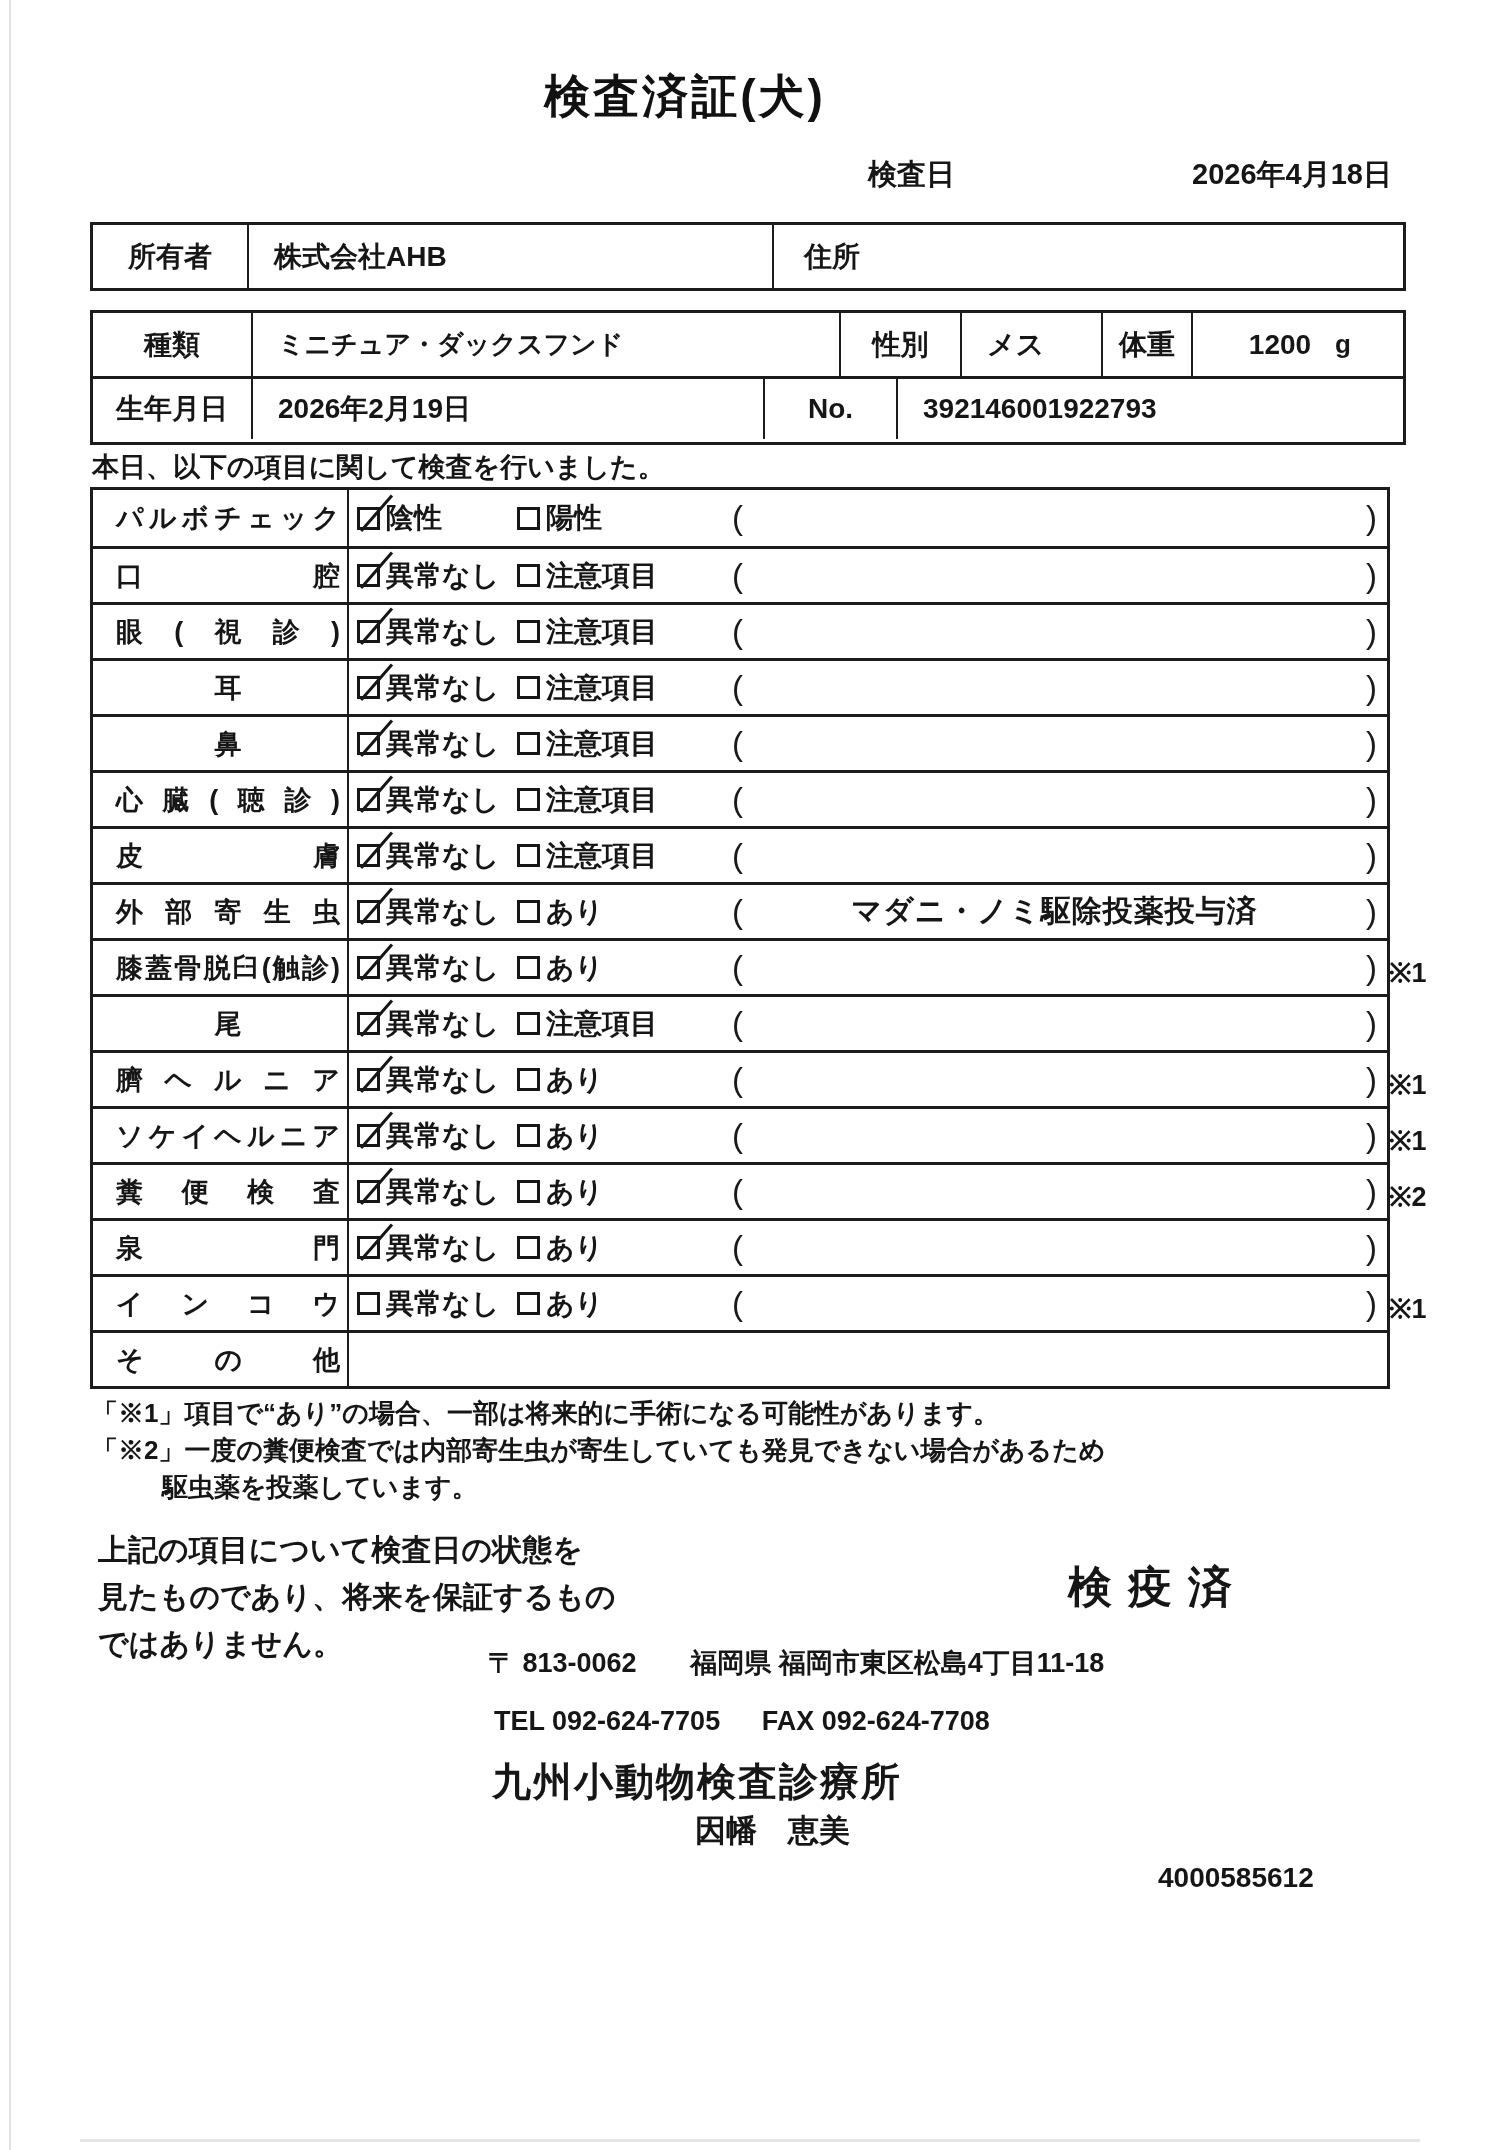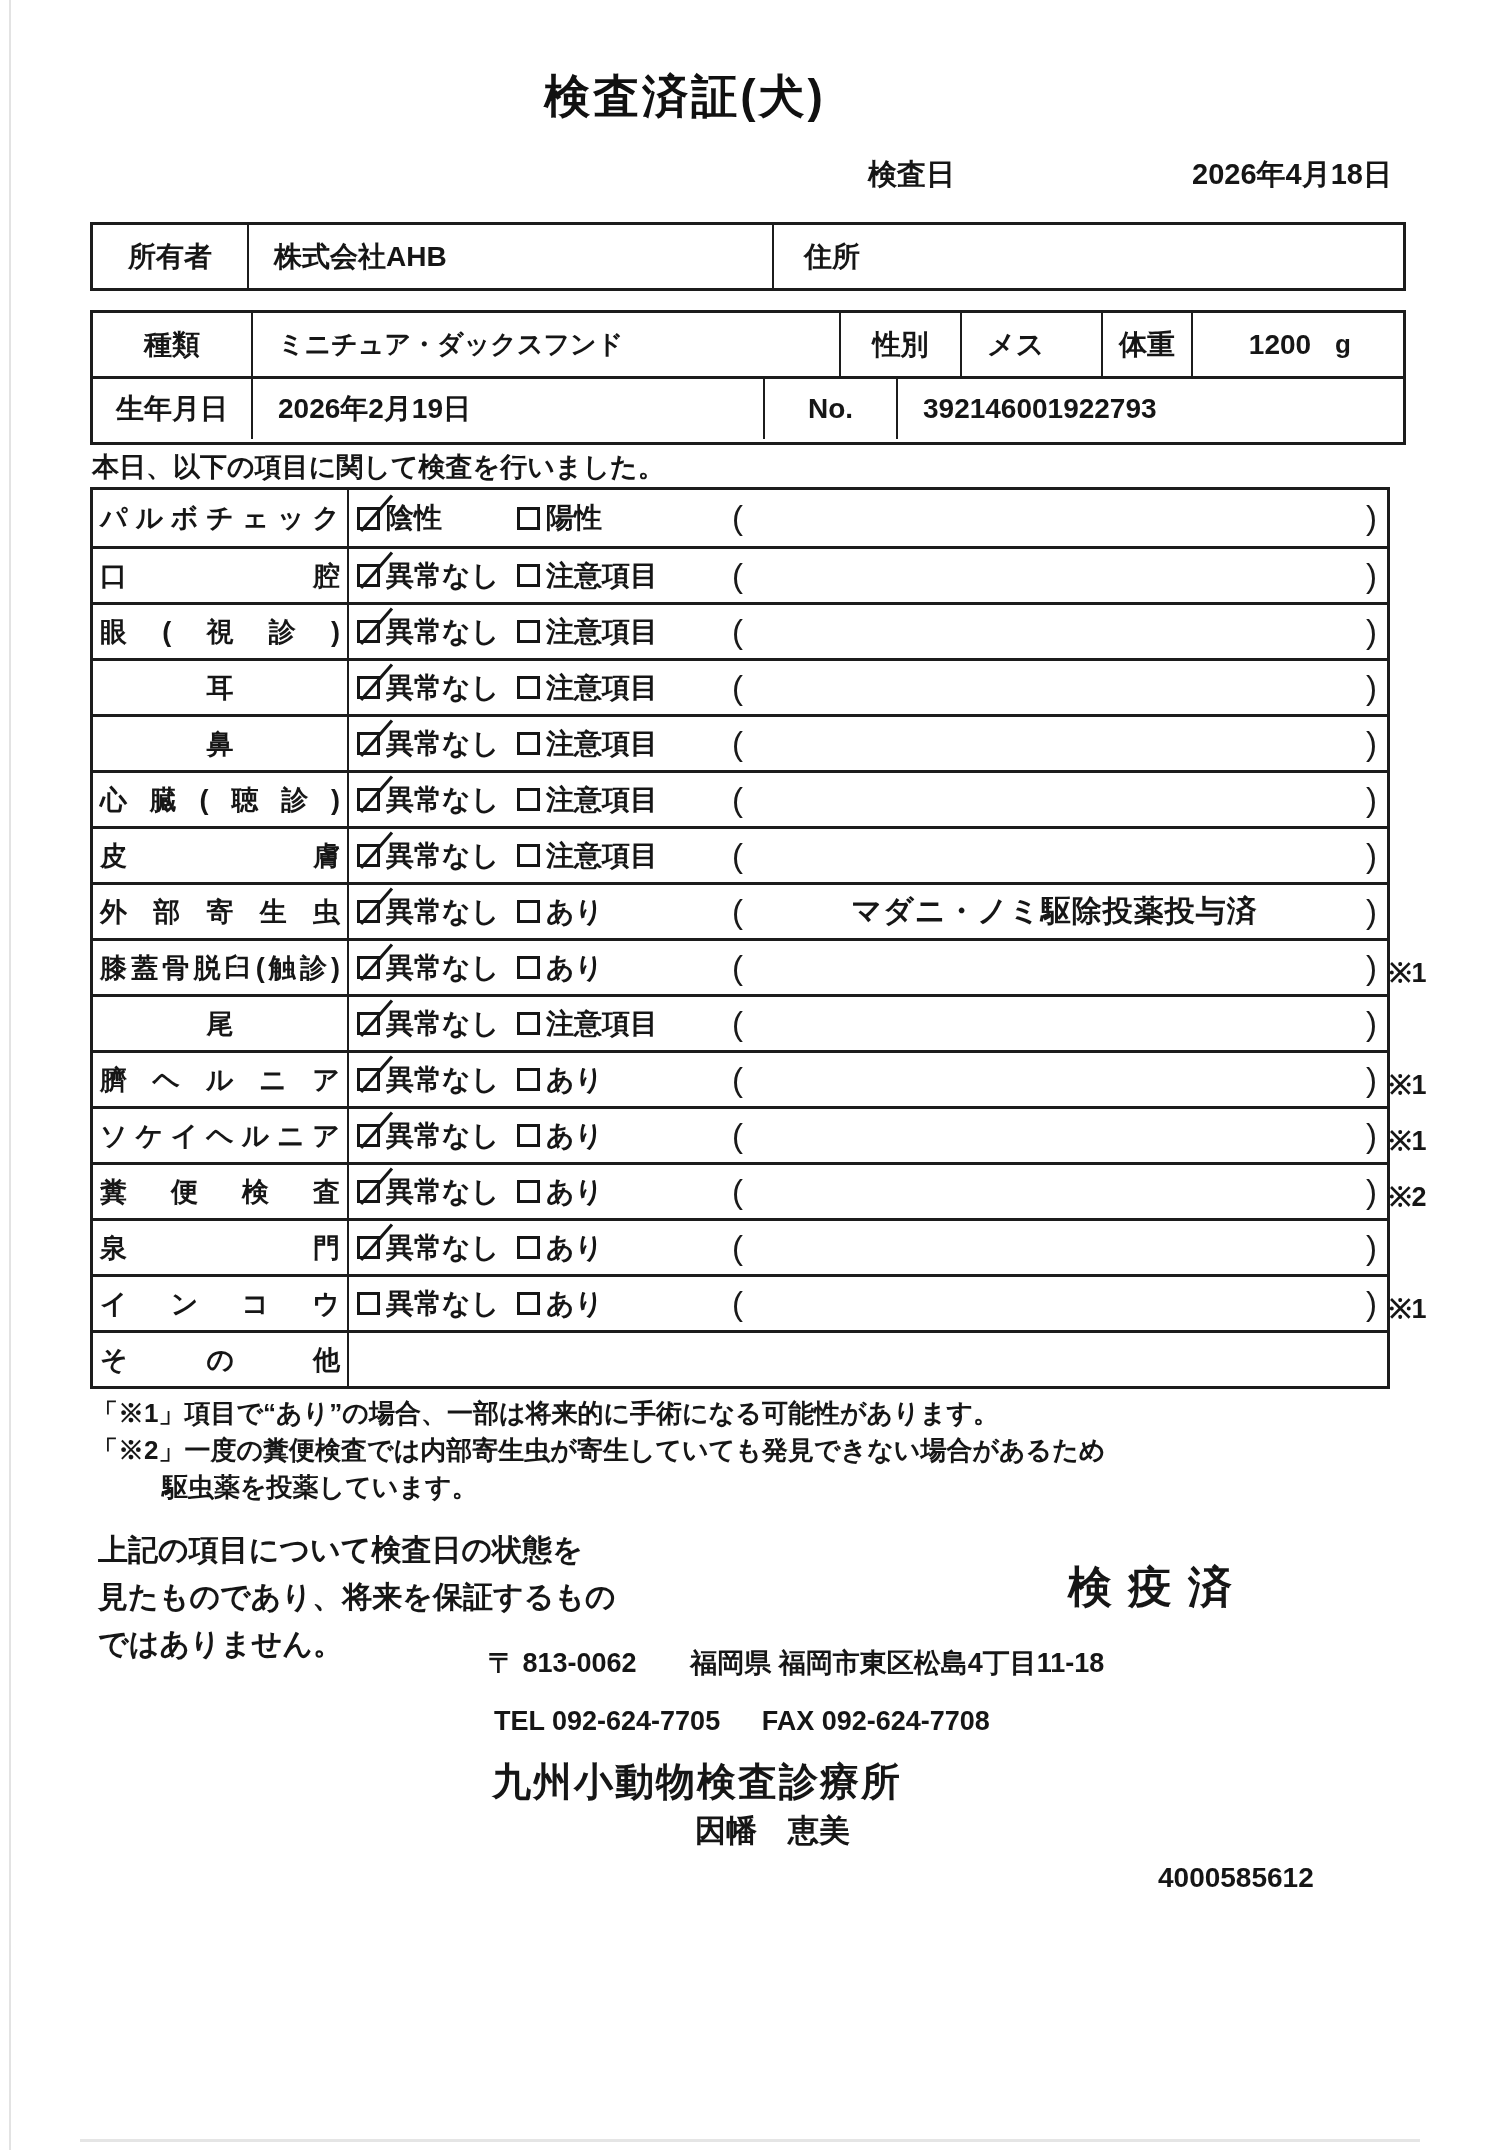--- a/index.html
+++ b/index.html
@@ -42,21 +42,21 @@
     border:3px solid #1c1c1c; box-sizing:border-box;
   }
   .exam-row { position:relative; display:flex; height:56px; box-sizing:border-box; align-items:stretch; }
   .exam-row + .exam-row { border-top:3px solid #1c1c1c; }
   .c-item {
     width:256px; box-sizing:border-box; border-right:2px solid #1c1c1c;
     display:flex; align-items:center; padding:0 7px;
   }
   .item-label {
     display:block; width:100%; font-size:27px; font-weight:700;
-    text-align:justify; text-align-last:justify; text-justify:inter-character;
+    text-align:justify; text-align-last:justify; text-justify:inter-character;margin-left:16px;
   }
   .item-label.single { text-align:center; text-align-last:center; }
   .c-content { flex:1; display:flex; align-items:center; padding-left:8px; box-sizing:border-box; }
   .opt { display:flex; align-items:center; }
   .opt1 { width:160px; }
   .opt2 { width:215px; }
   .cb { position:relative; width:23px; height:23px; border:3px solid #161616; box-sizing:border-box; flex:0 0 auto; }
   .tick { display:none; }
   .cb.checked .tick {
     display:block; position:absolute; left:0px; bottom:-3px; width:3px; height:47px;

